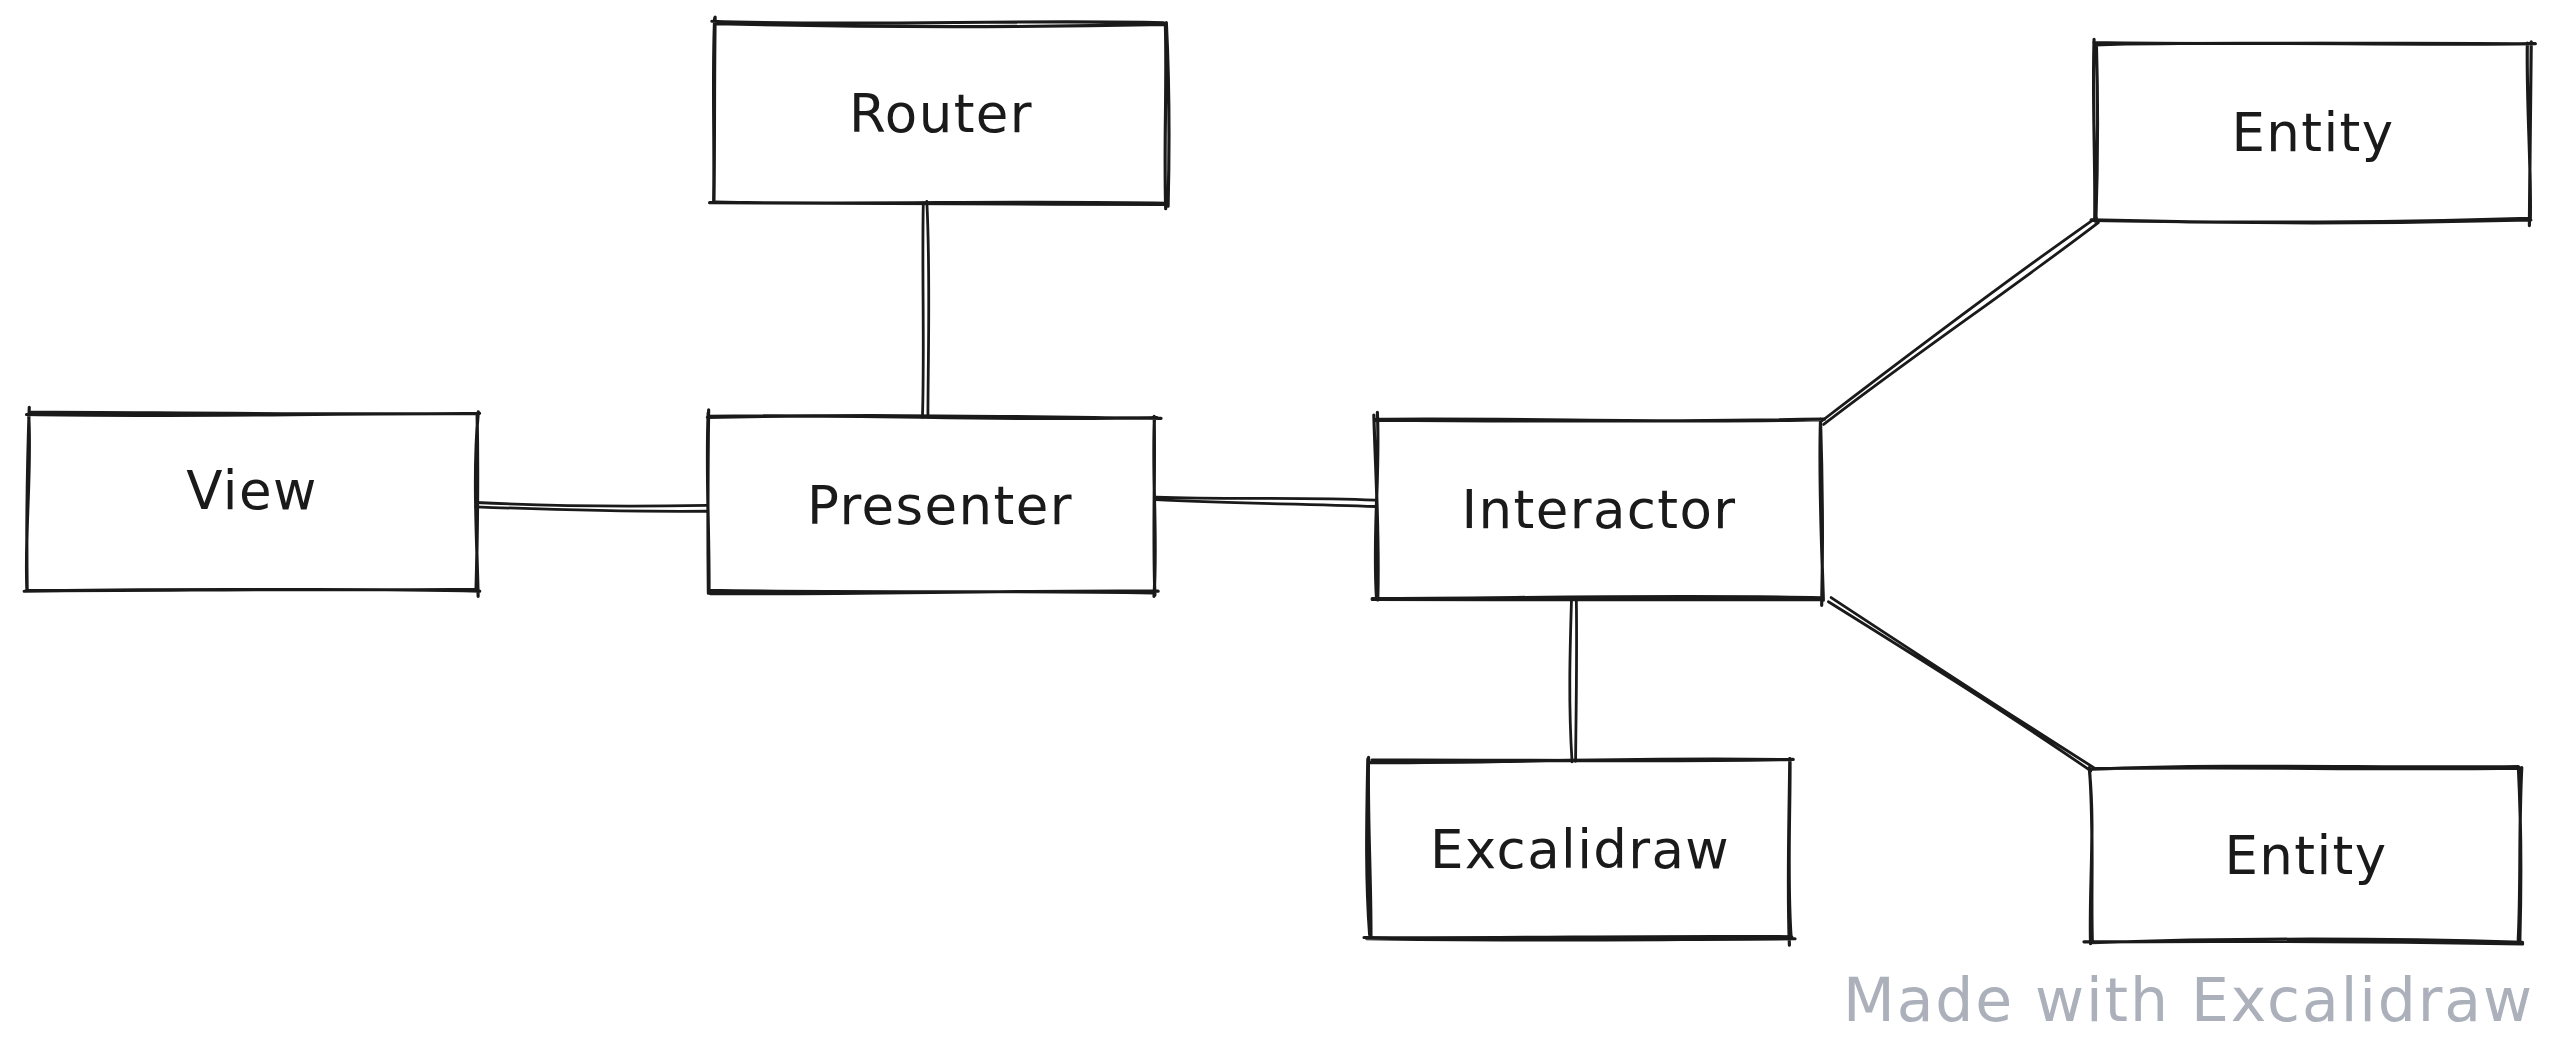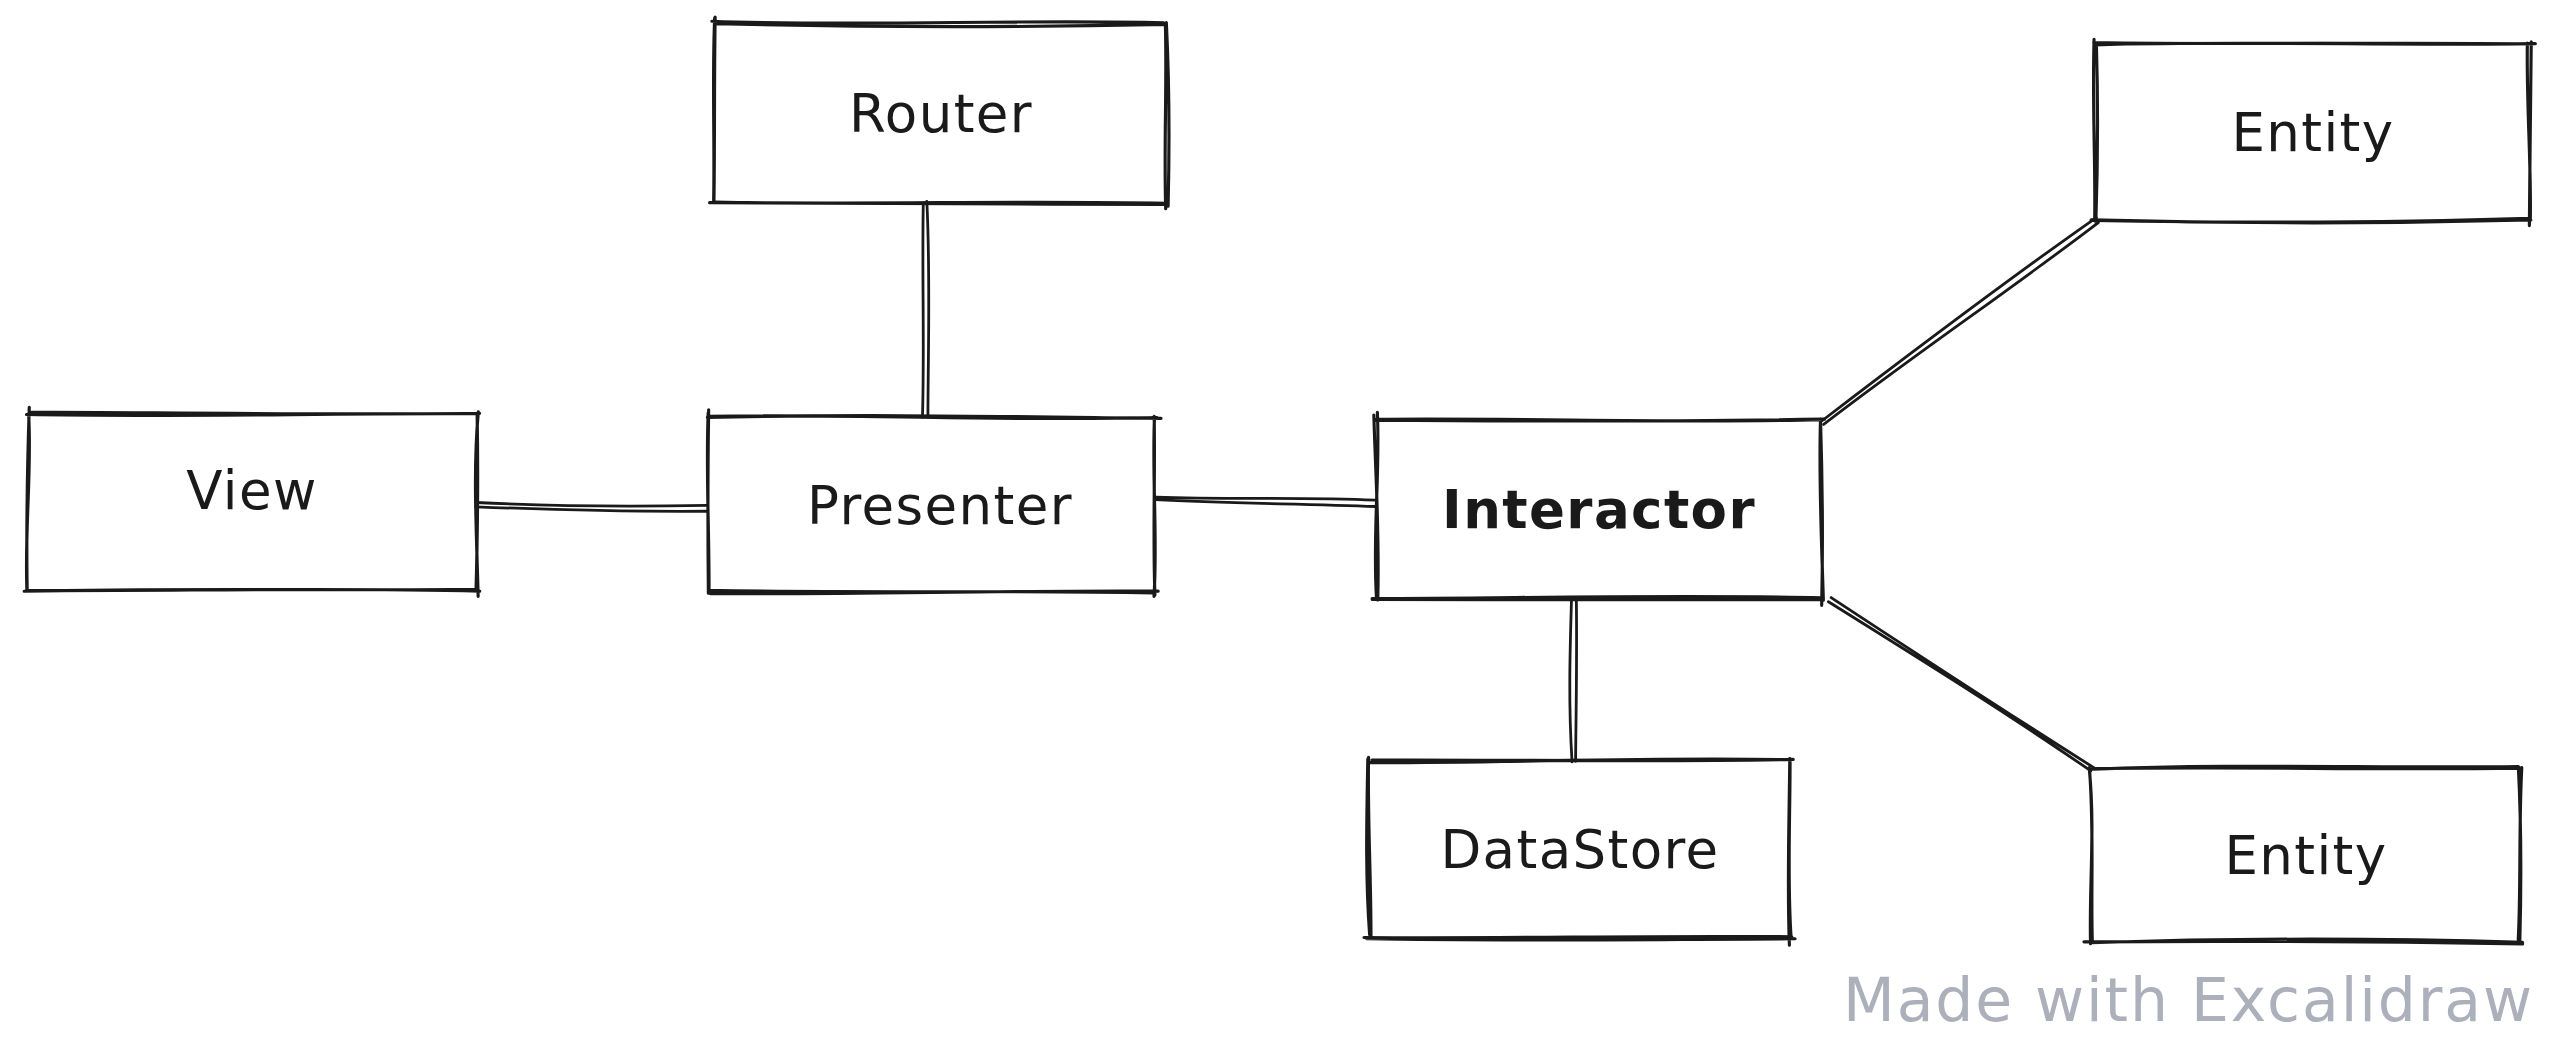--- a/index.html
+++ b/index.html
@@ -71,20 +71,20 @@
       <path d="M761.8 449.8 C930.3 446.0 1083.6 448.9 1250.7 450.8 M1243.3 448.6 C1244.4 513.0 1241.8 579.2 1244.1 641.3 M1241.6 639.0 C1087.0 635.9 926.7 639.4 762.9 636.2 M762.9 639.3 C762.2 570.5 762.2 508.1 763.2 441.6 M762.3 448.7 C927.5 445.5 1079.7 454.3 1246.4 449.9 M1243.6 450.5 C1240.9 515.3 1247.1 581.7 1243.1 642.7 M1247.6 637.0 C1081.7 635.9 922.8 640.8 764.9 639.6 M763.6 637.0 C764.0 574.6 760.1 508.3 762.7 444.9 " fill="none" stroke="#1a1a1a" stroke-width="3.4" stroke-linecap="round"></path>
       <path d="M1480.9 452.8 C1641.4 454.0 1801.3 454.3 1965.6 451.7 M1961.3 451.6 C1963.4 519.2 1964.2 579.9 1962.6 652.3 M1962.6 644.2 C1805.6 640.8 1642.7 644.5 1478.2 645.0 M1484.2 646.8 C1486.3 576.6 1481.8 509.9 1480.0 447.2 M1481.4 451.9 C1645.0 450.2 1803.5 456.3 1962.0 452.2 M1961.3 453.8 C1959.3 517.8 1962.5 583.2 1964.4 646.8 M1962.7 646.1 C1801.8 646.1 1639.8 646.7 1478.2 646.0 M1482.8 643.3 C1478.6 574.9 1486.8 508.9 1483.8 444.2 " fill="none" stroke="#1a1a1a" stroke-width="3.4" stroke-linecap="round"></path>
       <path d="M1477.9 819.0 C1625.5 818.3 1782.5 821.4 1931.9 818.3 M1928.2 817.3 C1927.6 887.0 1925.2 952.7 1927.8 1018.5 M1930.4 1009.5 C1778.7 1007.8 1620.9 1011.6 1469.4 1010.2 M1475.5 1007.5 C1470.8 944.3 1472.3 884.4 1473.5 817.8 M1474.5 821.7 C1626.2 822.2 1781.7 815.3 1929.7 818.7 M1928.5 819.3 C1928.7 878.9 1925.2 949.2 1929.7 1011.3 M1933.9 1011.6 C1779.9 1012.1 1631.0 1014.5 1472.3 1011.6 M1476.9 1009.0 C1477.0 941.9 1473.1 882.1 1474.3 816.0 " fill="none" stroke="#1a1a1a" stroke-width="3.4" stroke-linecap="round"></path>
       <path d="M2255.7 45.9 C2412.6 48.6 2574.5 45.1 2726.0 47.3 M2723.0 46.5 C2721.9 111.4 2727.3 175.4 2726.2 236.6 M2726.8 237.1 C2571.5 241.1 2407.9 241.0 2252.9 237.0 M2258.0 239.6 C2260.3 172.4 2260.5 112.6 2258.6 47.4 M2256.9 48.3 C2420.0 43.9 2572.3 49.3 2731.6 47.0 M2727.2 45.0 C2726.5 109.6 2725.7 177.6 2725.2 243.1 M2725.4 235.2 C2564.5 240.5 2406.9 240.1 2253.7 237.6 M2256.8 236.4 C2257.7 173.6 2254.1 111.7 2256.1 42.3 " fill="none" stroke="#1a1a1a" stroke-width="3.4" stroke-linecap="round"></path>
       <path d="M2254.4 828.9 C2408.6 822.5 2557.7 827.9 2713.3 826.1 M2713.3 826.5 C2716.8 893.6 2716.5 953.4 2714.9 1013.9 M2717.8 1015.5 C2566.2 1010.9 2404.9 1010.9 2252.1 1015.9 M2254.2 1014.4 C2252.5 954.7 2256.3 889.3 2251.0 827.1 M2254.3 828.3 C2409.7 826.1 2561.2 829.7 2715.2 827.7 M2717.0 827.2 C2713.7 888.7 2716.2 954.9 2713.2 1012.7 M2717.9 1017.1 C2562.8 1014.6 2401.8 1013.8 2245.2 1014.9 M2252.3 1017.0 C2250.7 955.2 2257.3 895.8 2251.1 829.8 " fill="none" stroke="#1a1a1a" stroke-width="3.4" stroke-linecap="round"></path>
     </svg>
   <div id="labels">
       <div class="node-label" style="left: 941px; top: 113px;">Router</div>
       <div class="node-label" style="left: 252px; top: 490px;">View</div>
       <div class="node-label" style="left: 940px; top: 505px;">Presenter</div>
-      <div class="node-label" style="left: 1599px; top: 509px; font-weight: bold;">Interactor</div>
-      <div class="node-label" style="left: 1580px; top: 849px;">DataStore</div>
+      <div class="node-label" style="left: 1599px; top: 509px;">Interactor</div>
+      <div class="node-label" style="left: 1580px; top: 849px;">Excalidraw</div>
       <div class="node-label" style="left: 2313px; top: 132px;">Entity</div>
       <div class="node-label" style="left: 2306px; top: 855px;">Entity</div>
     </div>
   <div class="watermark" style="color: rgb(171, 176, 186);">Made with Excalidraw</div>
 </div>
 
 
 </body></html>

